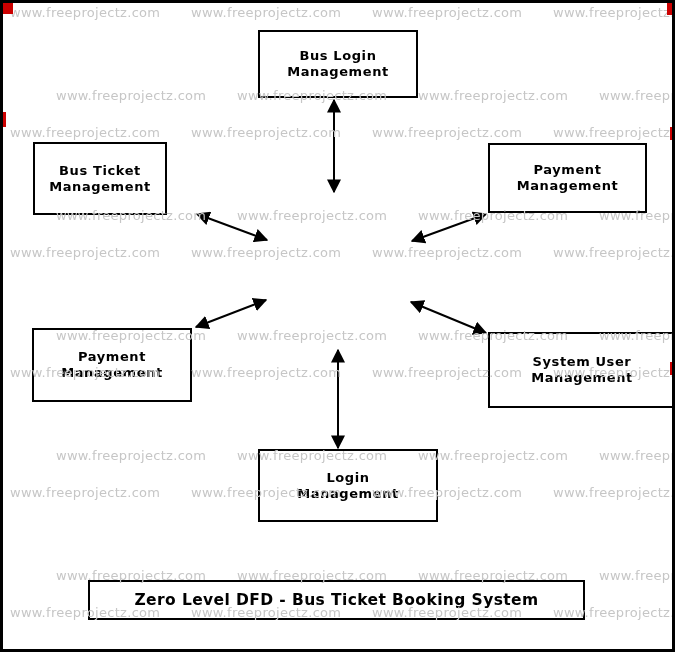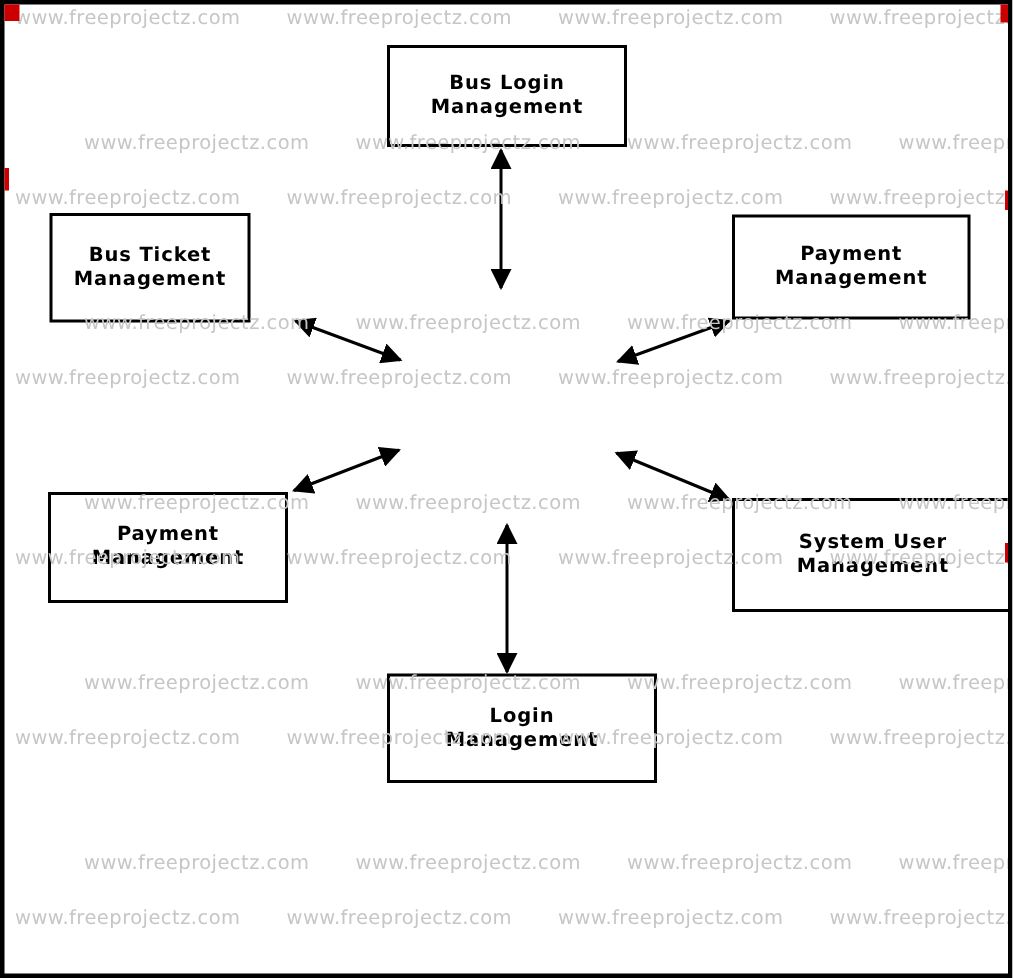--- a/index.html
+++ b/index.html
@@ -76,20 +76,21 @@
     <div class="entity e-payment">Payment
 Management</div>
     <div class="entity e-customer">Payment
 Management</div>
     <div class="entity e-system-user">System User
 Management</div>
     <div class="entity e-login">Login
 Management</div>
 
 
+    <div class="title-box">Zero Level DFD - Bus Ticket Booking System</div>
   </div>
 
   <div class="layer wm-layer">
       <span class="wm" style="left: 10px; top: 5px;">www.freeprojectz.com</span>
       <span class="wm" style="left: 191px; top: 5px;">www.freeprojectz.com</span>
       <span class="wm" style="left: 372px; top: 5px;">www.freeprojectz.com</span>
       <span class="wm" style="left: 553px; top: 5px;">www.freeprojectz.com</span>
       <span class="wm" style="left: 10px; top: 125px;">www.freeprojectz.com</span>
       <span class="wm" style="left: 191px; top: 125px;">www.freeprojectz.com</span>
       <span class="wm" style="left: 372px; top: 125px;">www.freeprojectz.com</span>

